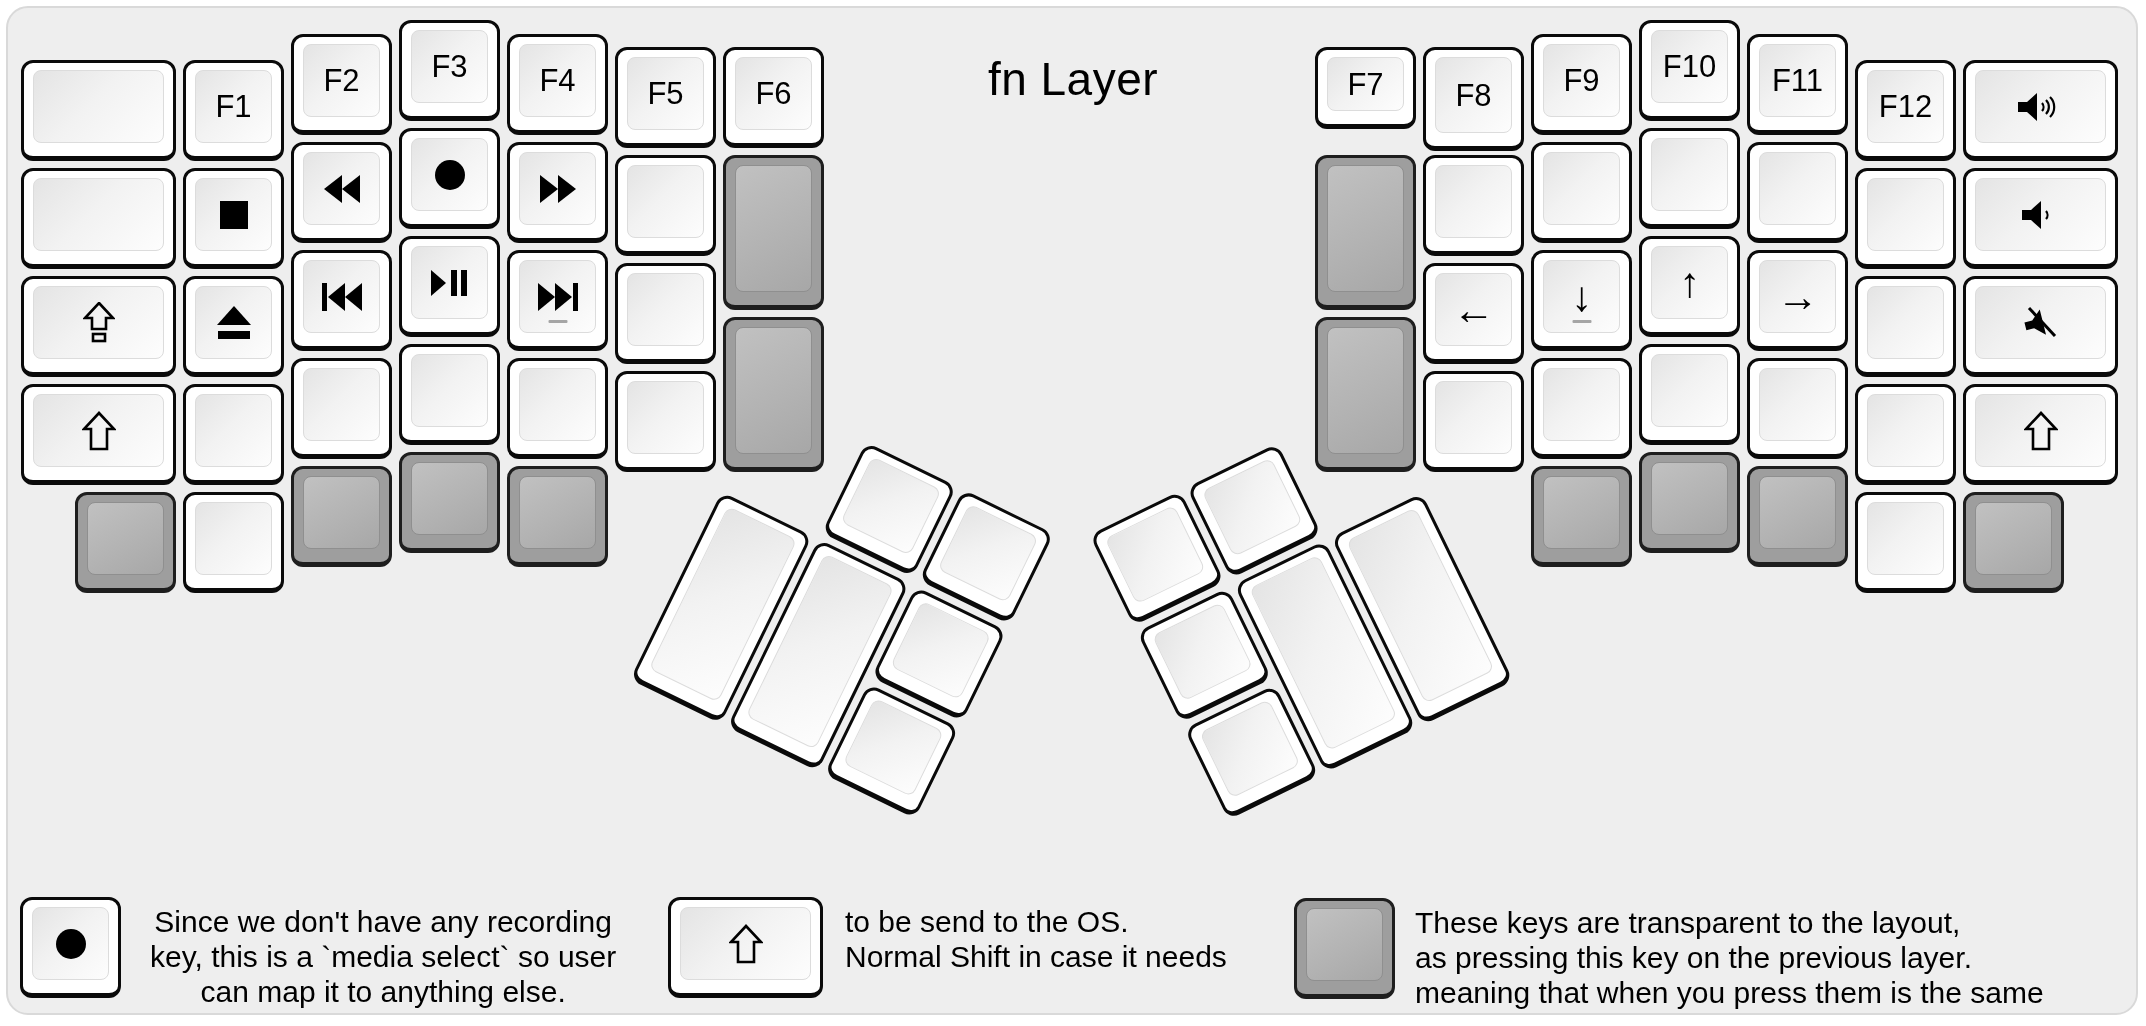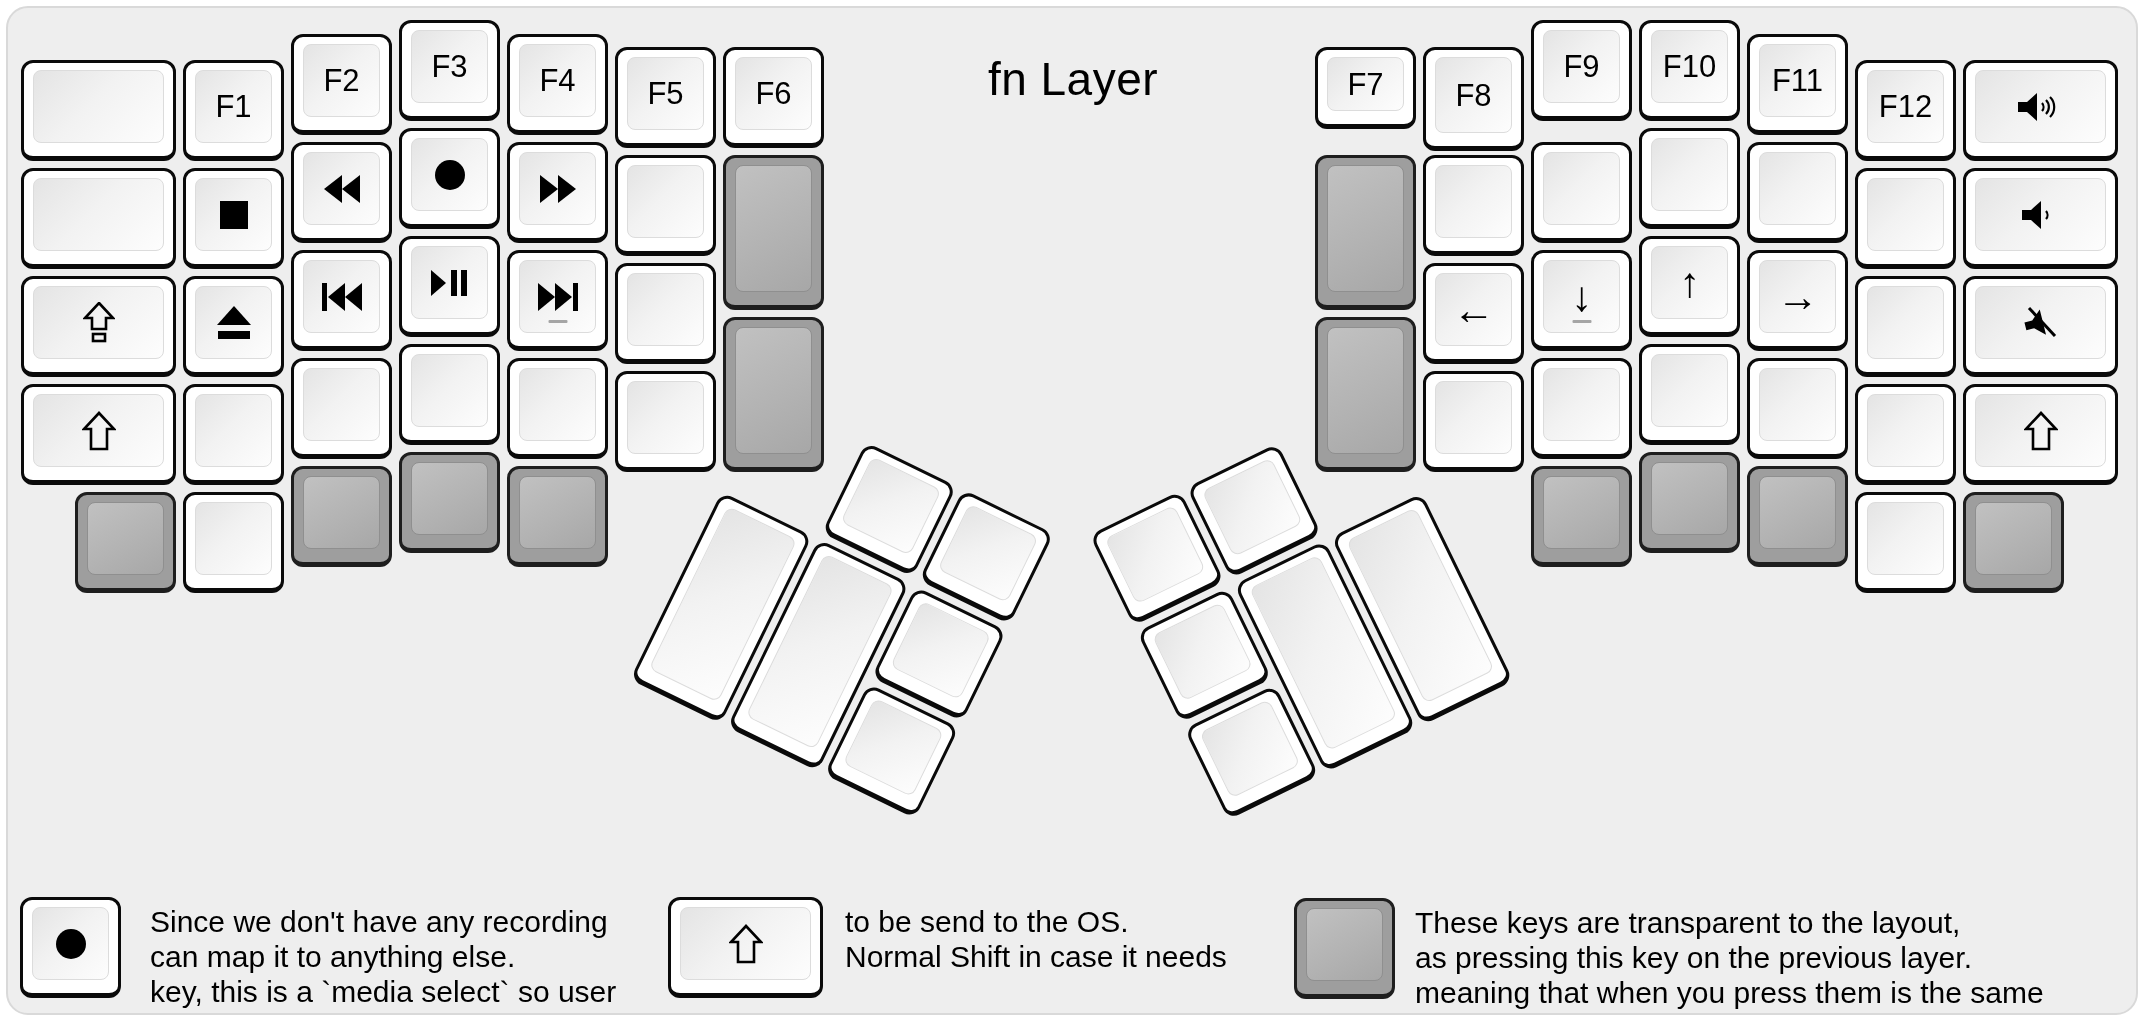--- a/index.html
+++ b/index.html
@@ -235,21 +235,21 @@
         <div class="keytop"></div>
       </div>
       <div class="key white" style="left: 1423px; top: 263px; width: 101px; height: 101px;">
         <div class="keytop">
           <span class="klabel arrow">←</span>
         </div>
       </div>
       <div class="key white" style="left: 1423px; top: 371px; width: 101px; height: 101px;">
         <div class="keytop"></div>
       </div>
-      <div class="key white" style="left: 1531px; top: 20px; width: 101px; height: 101px;">
+      <div class="key white" style="left: 1531px; top: 34px; width: 101px; height: 101px;">
         <div class="keytop">
           <span class="klabel">F9</span>
         </div>
       </div>
       <div class="key white" style="left: 1531px; top: 142px; width: 101px; height: 101px;">
         <div class="keytop"></div>
       </div>
       <div class="key white" style="left: 1531px; top: 250px; width: 101px; height: 101px;">
         <div class="keytop">
           <span class="klabel arrow">↓</span>
@@ -407,24 +407,24 @@
   <div id="legend-root">
       <div class="key white" style="left: 20px; top: 897px; width: 101px; height: 101px;">
         <div class="keytop">
           <span class="kicon">
             <svg width="34" height="34" viewBox="0 0 34 34">
               <circle cx="17" cy="17" r="15" fill="#000"></circle>
             </svg>
           </span>
         </div>
       </div>
-      <div class="legend-text" style="left: 150px; top: 904px;">
+      <div class="legend-text" style="left: 150px; top: 904px; text-align: center;">
         <div>Since we don't have any recording</div>
+        <div>key, this is a `media select` so user</div>
         <div>can map it to anything else.</div>
-        <div>key, this is a `media select` so user</div>
       </div>
       <div class="key white" style="left: 668px; top: 897px; width: 155px; height: 101px;">
         <div class="keytop">
           <span class="kicon">
             <svg width="34" height="40" viewBox="0 0 34 40">
               <polygon points="17,2 32,18 25,18 25,38 9,38 9,18 2,18" fill="none" stroke="#000" stroke-width="2.6"></polygon>
             </svg>
           </span>
         </div>
       </div>

